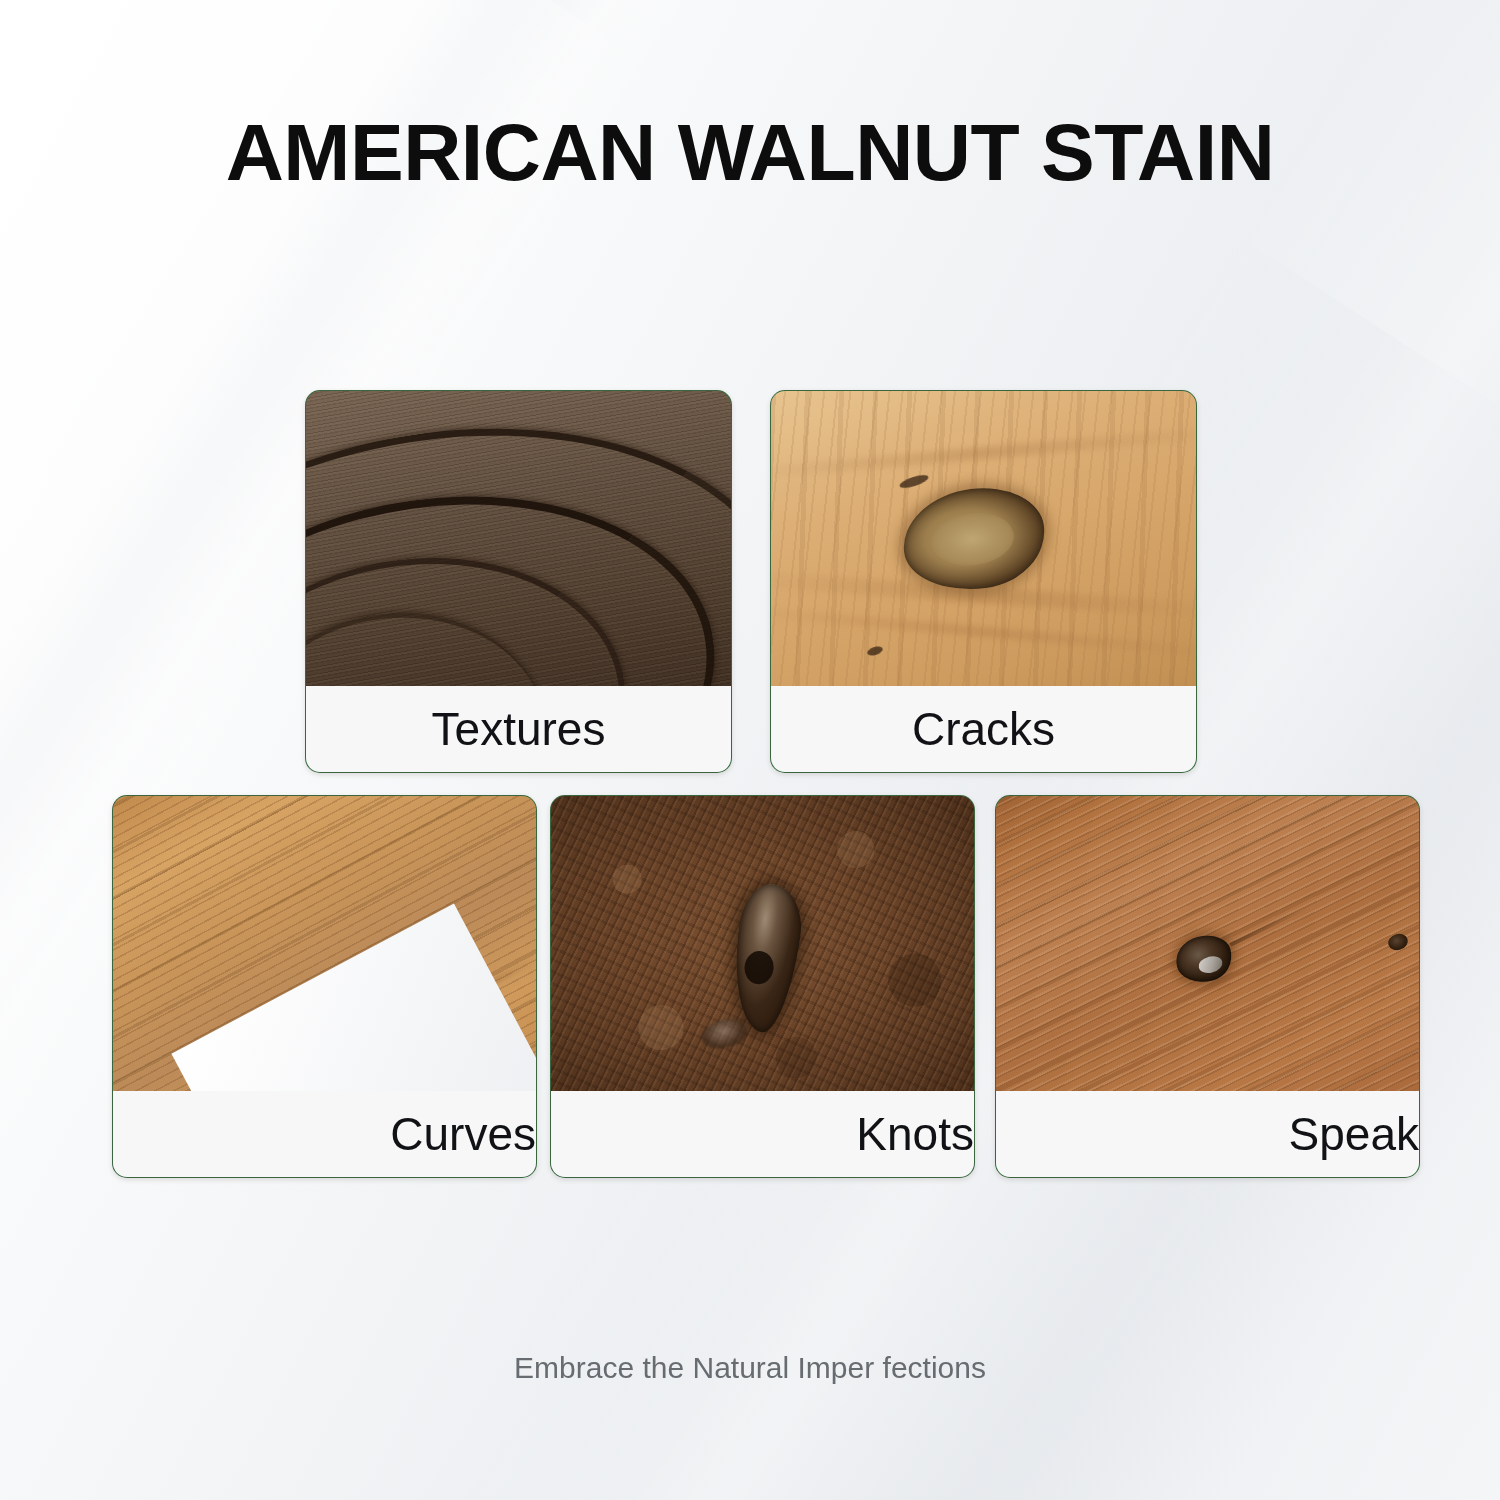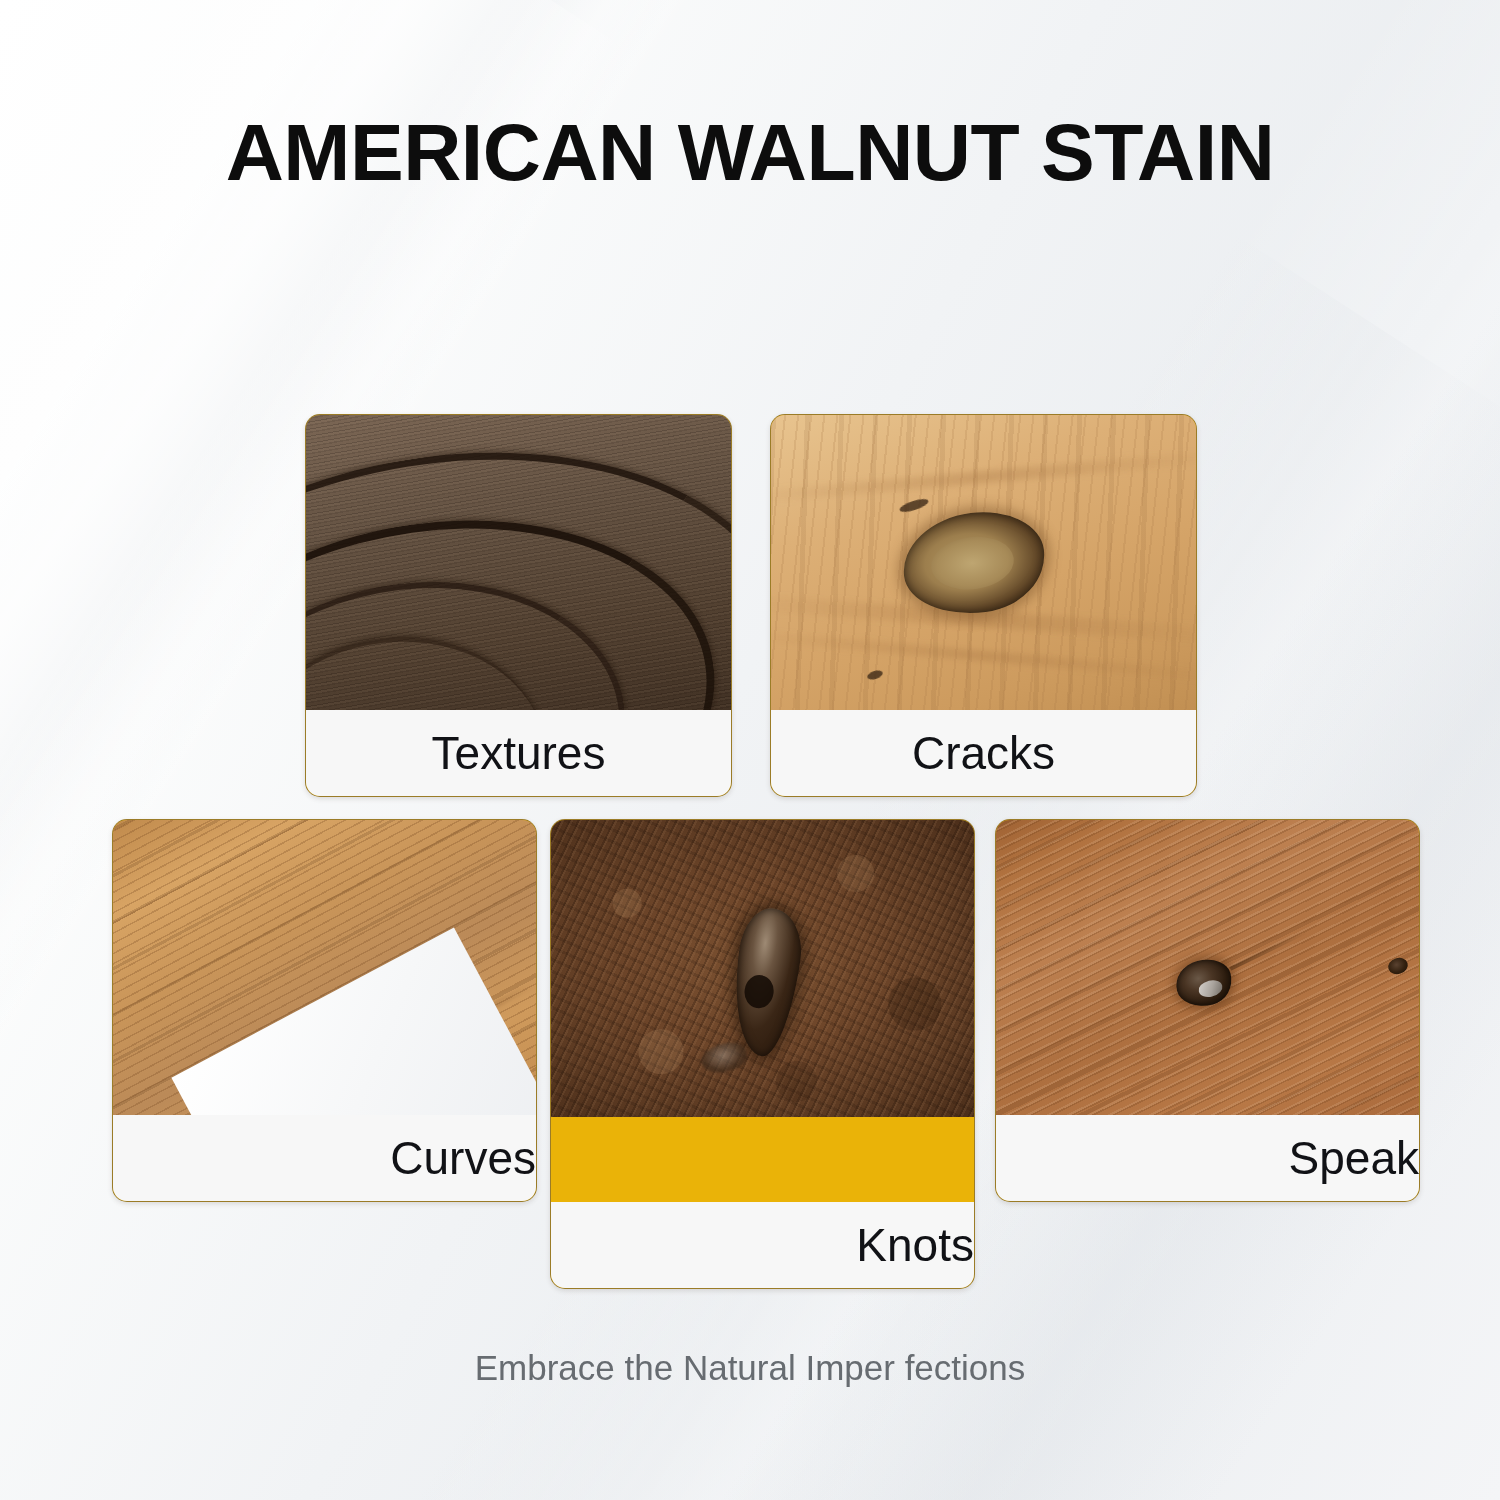--- a/index.html
+++ b/index.html
@@ -48,32 +48,31 @@
     white-space:nowrap;
   }
   #headline-top { top:107px; font-size:79px; transform:scaleX(1.02); }
   #headline-bottom { top:1248px; font-size:62px; }
 
   .subline {
     position:absolute; left:0; width:1500px; text-align:center;
     color:#676c71; font-weight:400;
   }
   #sub-top    { top:222px; font-size:46px; line-height:56px; }
-  #sub-bottom { top:1345px; font-size:35px; line-height:46px; }
+  #sub-bottom { top:1345px; font-size:30px; line-height:46px; }
   .subline .line { display:block; }
 
   
   .card {
     position:absolute;
     border-radius:15px;
-    background:#eab308;
+    background:#15803d;
     overflow:hidden;
     border:1px solid rgba(90,78,66,.55);
     box-shadow:0 2px 5px rgba(80,70,60,.16);
-    margin-top:24px;
   }
   .card .photo {
     position:relative;
     width:100%;
     overflow:hidden;
   }
   .card .label-band {
     position:absolute; left:0; right:0; bottom:0;
     background:#f7f7f7;
     display:flex; align-items:center; justify-content:center;
@@ -87,21 +86,21 @@
 
   
   #card-textures { left:305px; top:390px; width:427px; height:383px; }
   #card-cracks   { left:770px; top:390px; width:427px; height:383px; }
   .row-top .photo      { height:297px; }
   .row-top .label-band { height:86px; }
   .row-top .label-text { font-size:46px; }
 
   
   #card-curves { left:112px;  top:795px; width:425px; height:383px; }
-  #card-knots  { left:550px;  top:795px; width:425px; height:470px;text-decoration:underline; }
+  #card-knots  { left:550px;  top:795px; width:425px; height:383px;text-decoration:underline; }
   #card-holes  { left:995px;  top:795px; width:425px; height:383px; }
   .row-bottom .photo      { height:297px; }
   .row-bottom .label-band { height:86px;justify-content:flex-end; }
   .row-bottom .label-text { font-size:46px; }
 
   
 
   .wood { position:absolute; inset:0; }
 
   

